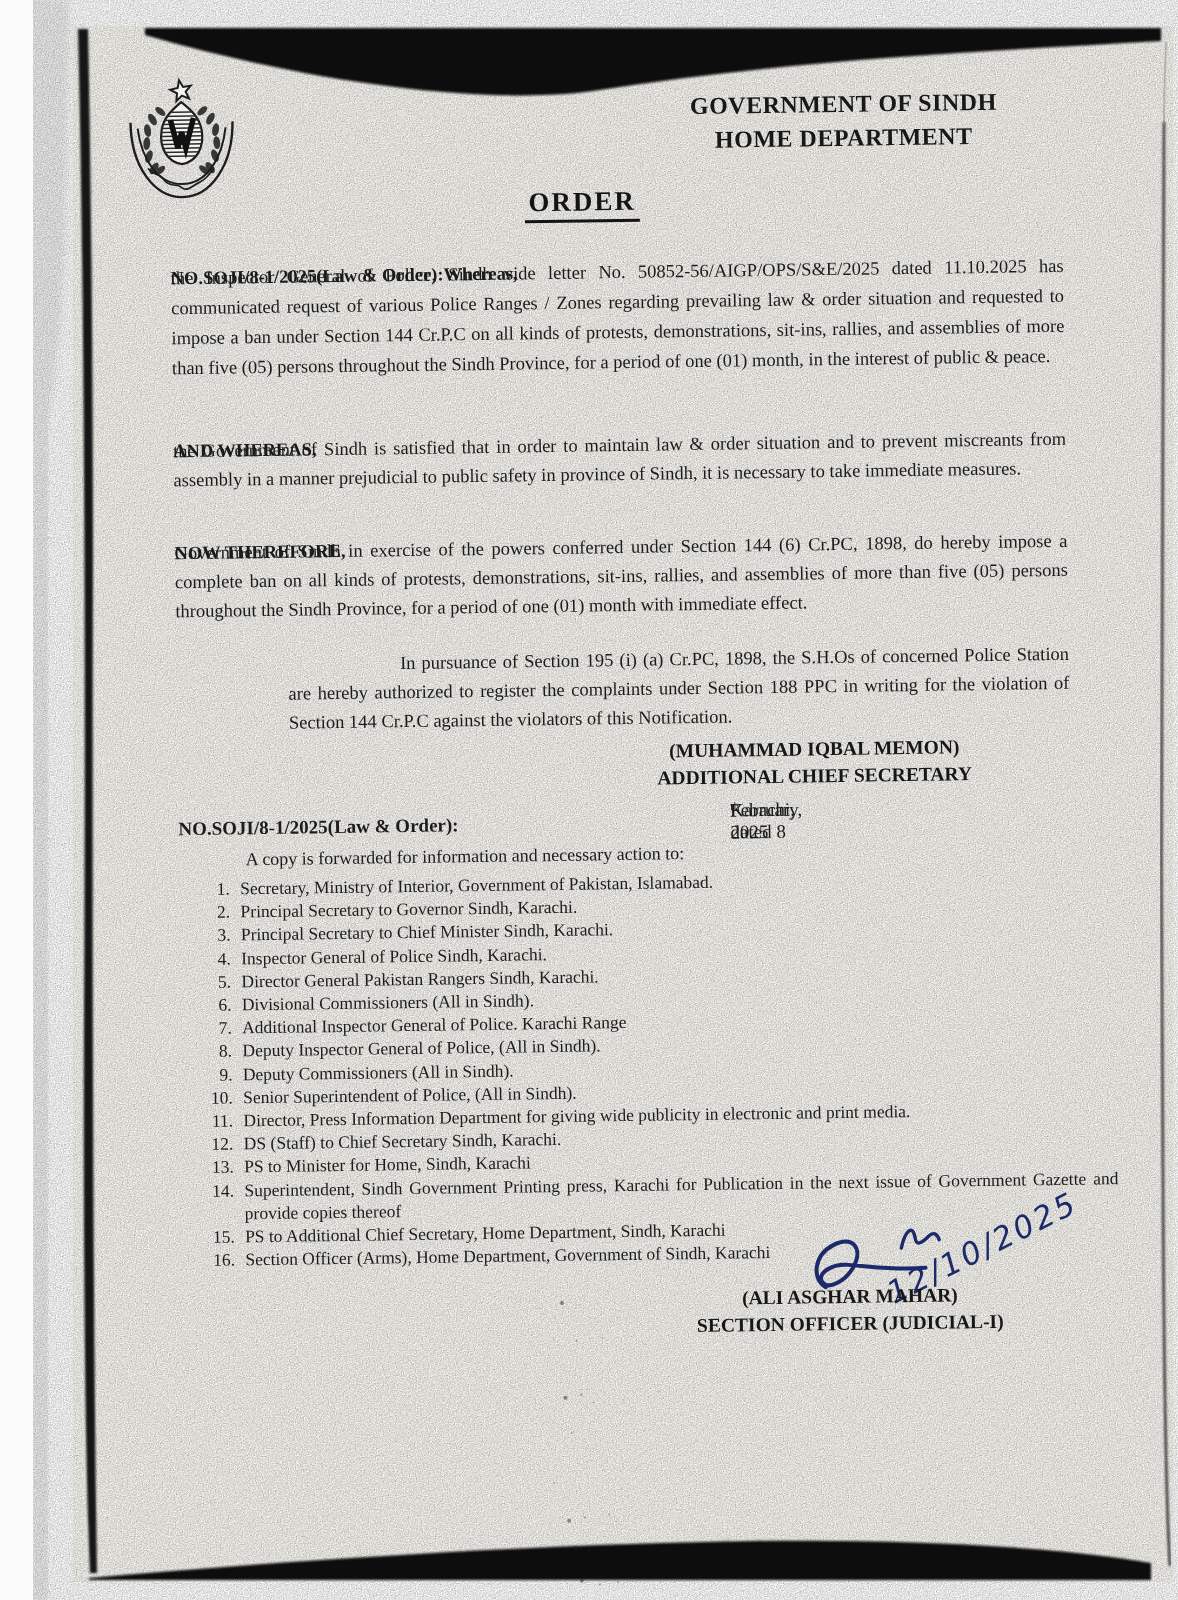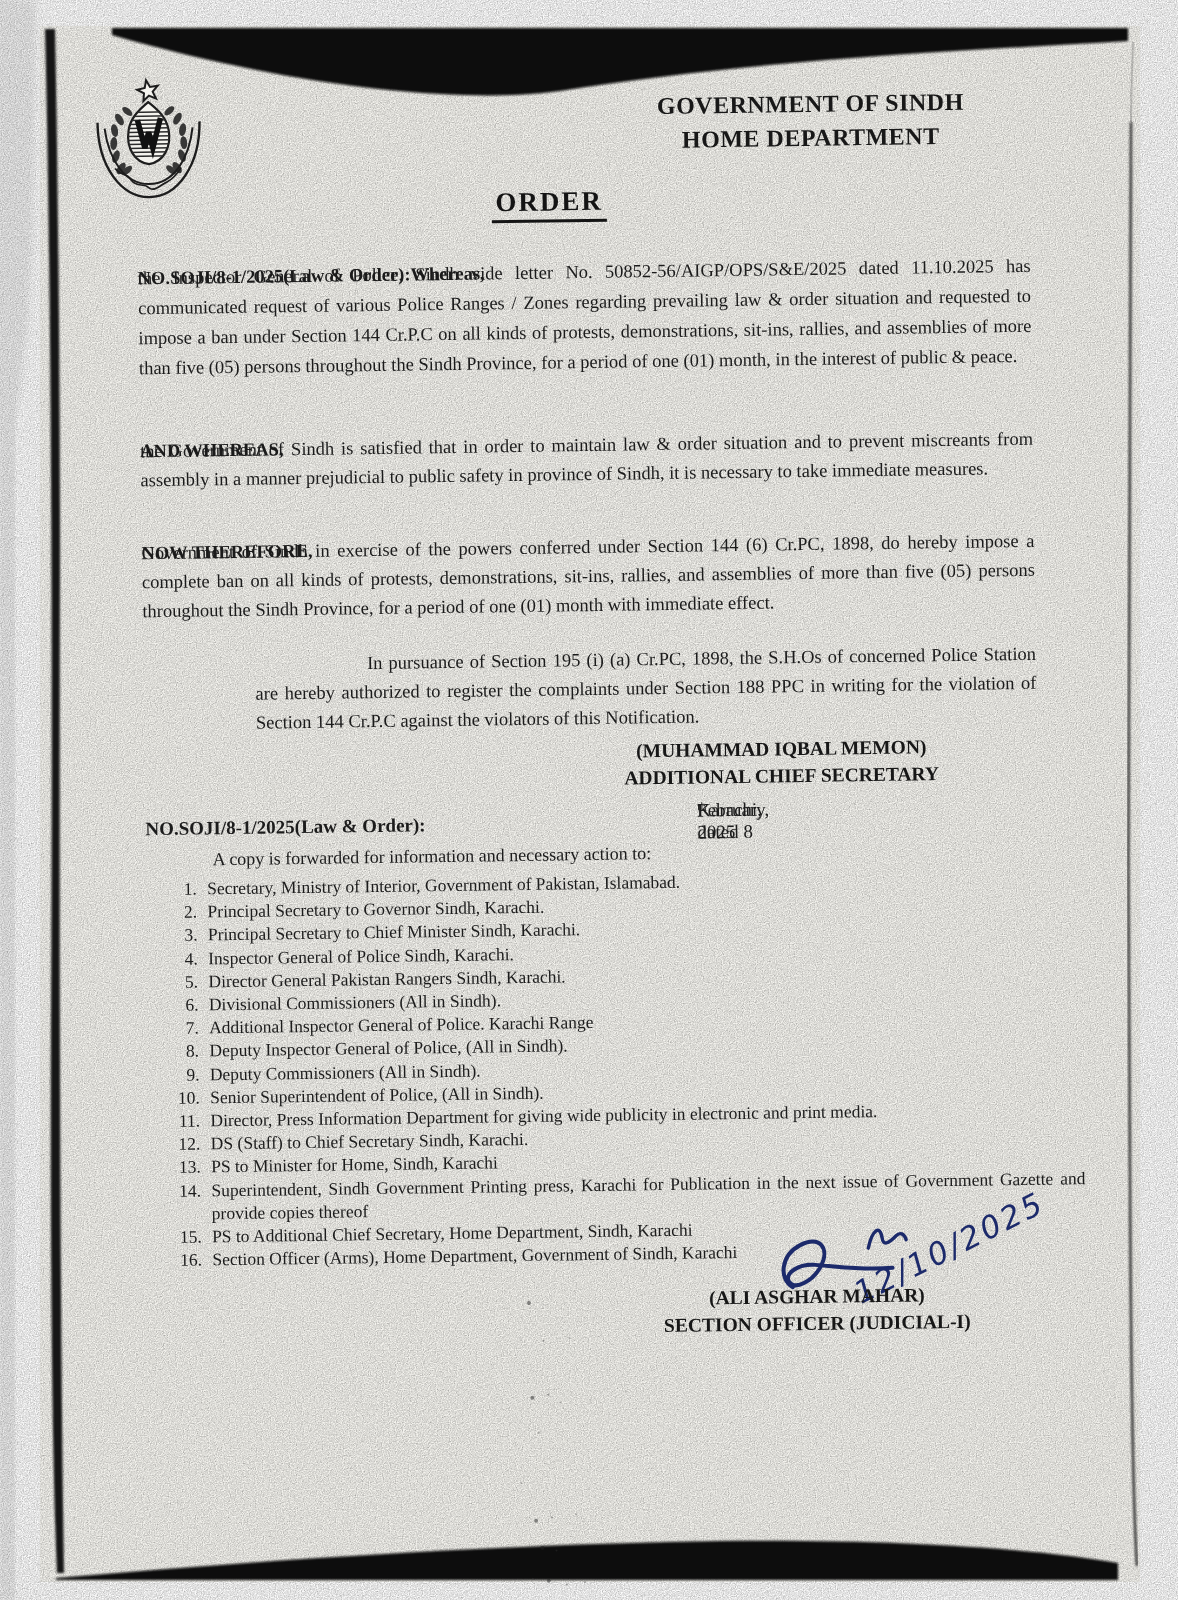--- a/index.html
+++ b/index.html
@@ -2,21 +2,21 @@
 <html><head>
 <meta charset="utf-8">
 <style>
   html,body{margin:0;padding:0;}
   body{
     width:1178px;height:1600px;overflow:hidden;position:relative;
     background:#fbfbfb;
     font-family:"Liberation Serif", serif;
     color:#1c1c1c;
   }
-  .scan-stage{position:absolute;inset:0;}
+  .scan-stage{position:absolute;inset:0;margin-left:33px;}
   .artifacts{position:absolute;left:0;top:0;z-index:1;}
   .content{
     position:absolute;left:0;top:0;width:1178px;height:1600px;z-index:2;
     transform:rotate(-0.8deg);transform-origin:590px 800px;
   }
   .content *{position:absolute;}
   .crest{left:94px;top:70px;width:124px;height:132px;}
   .org-block{left:610px;top:90px;width:420px;text-align:center;
     font-weight:bold;font-size:24px;line-height:34px;letter-spacing:.5px;color:#181818;}
   .org-block div{position:static;}

